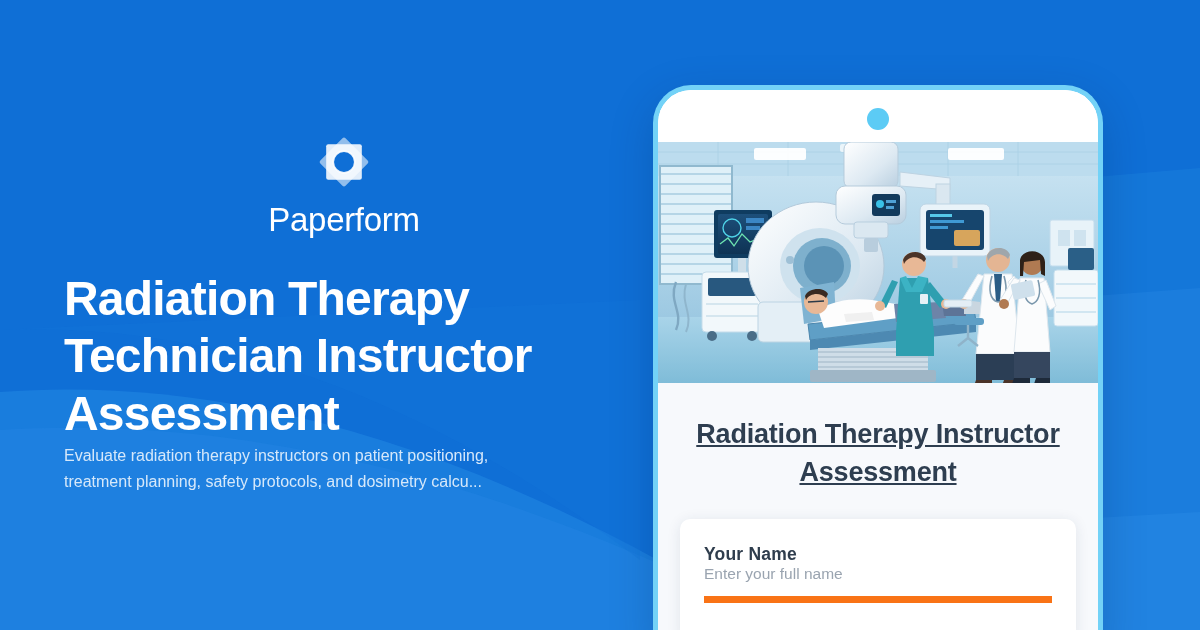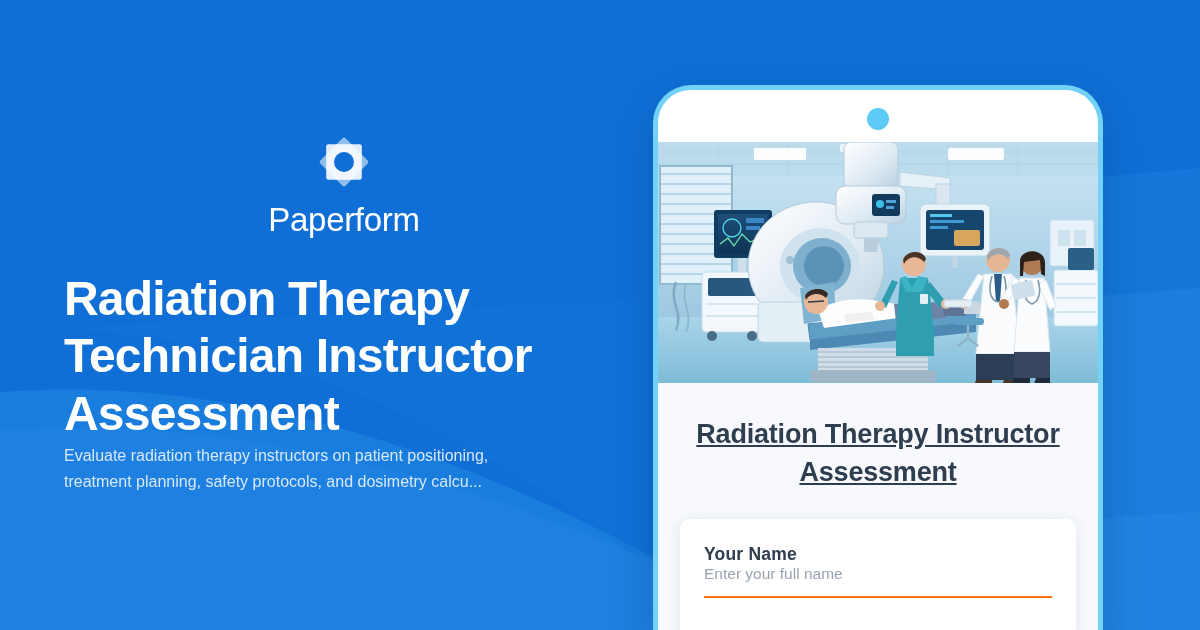--- a/index.html
+++ b/index.html
@@ -106,21 +106,21 @@
     color:#2f3d4d;
     font-size:17.5px;
     font-weight:700;
     letter-spacing:0.2px;
   }
   .field-input {
     color:#9aa4b0;
     font-size:15.5px;
     font-weight:400;
     padding-bottom:13px;
-    border-bottom:2px solid #f97316;
+    border-bottom:7px solid #f97316;
   }
 </style>
 </head>
 <body>
 
 <div class="bg-layer">
   <svg class="bg-svg" viewBox="0 0 1200 630" preserveAspectRatio="none">
     <rect x="0" y="0" width="1200" height="630" fill="#0f6fd6"></rect>
 
     <path d="M0,392 C260,372 520,470 760,620 L760,630 L0,630 Z" fill="#1a7ddd" opacity="0.95"></path>

